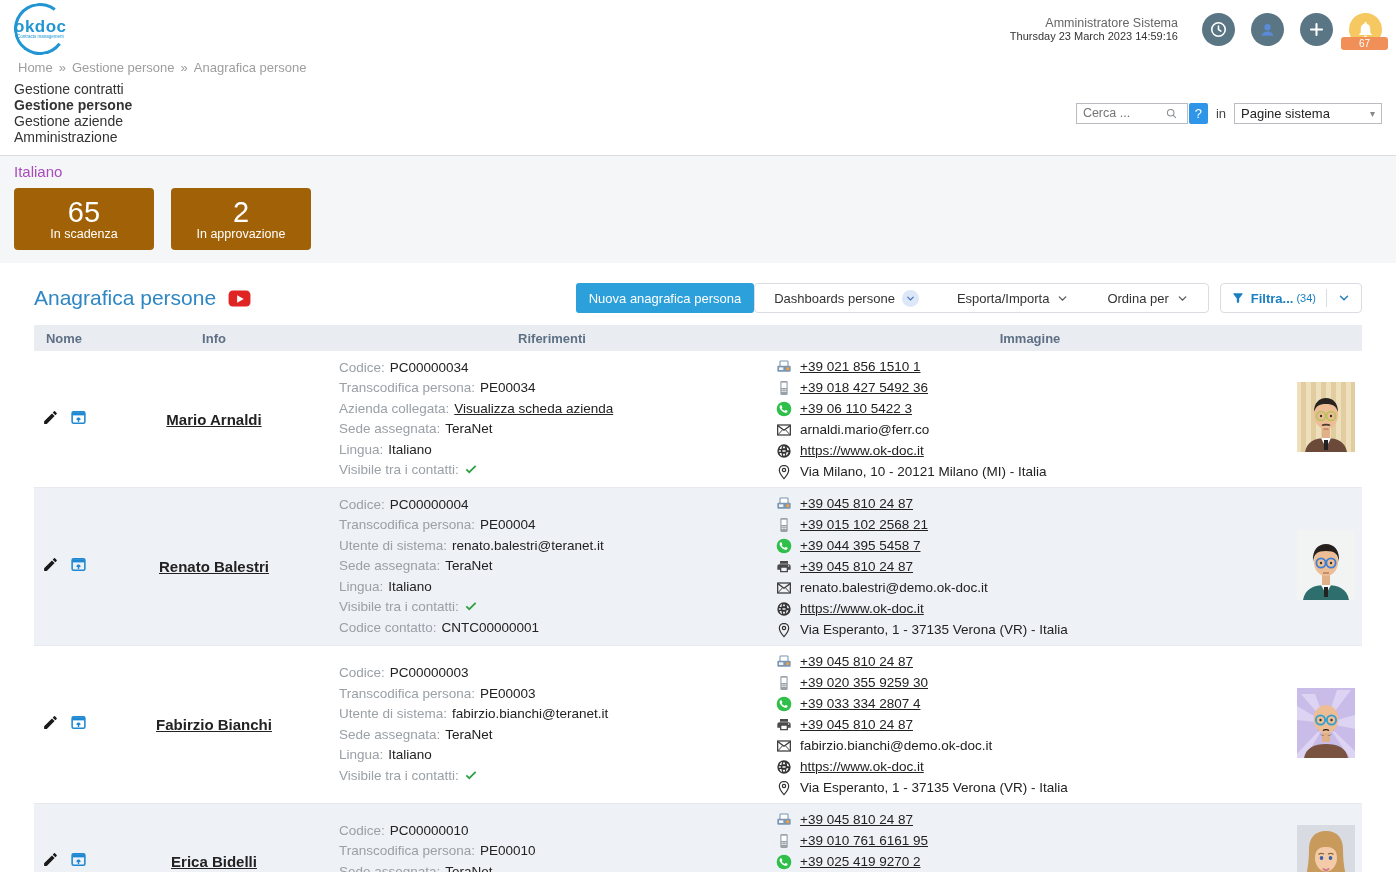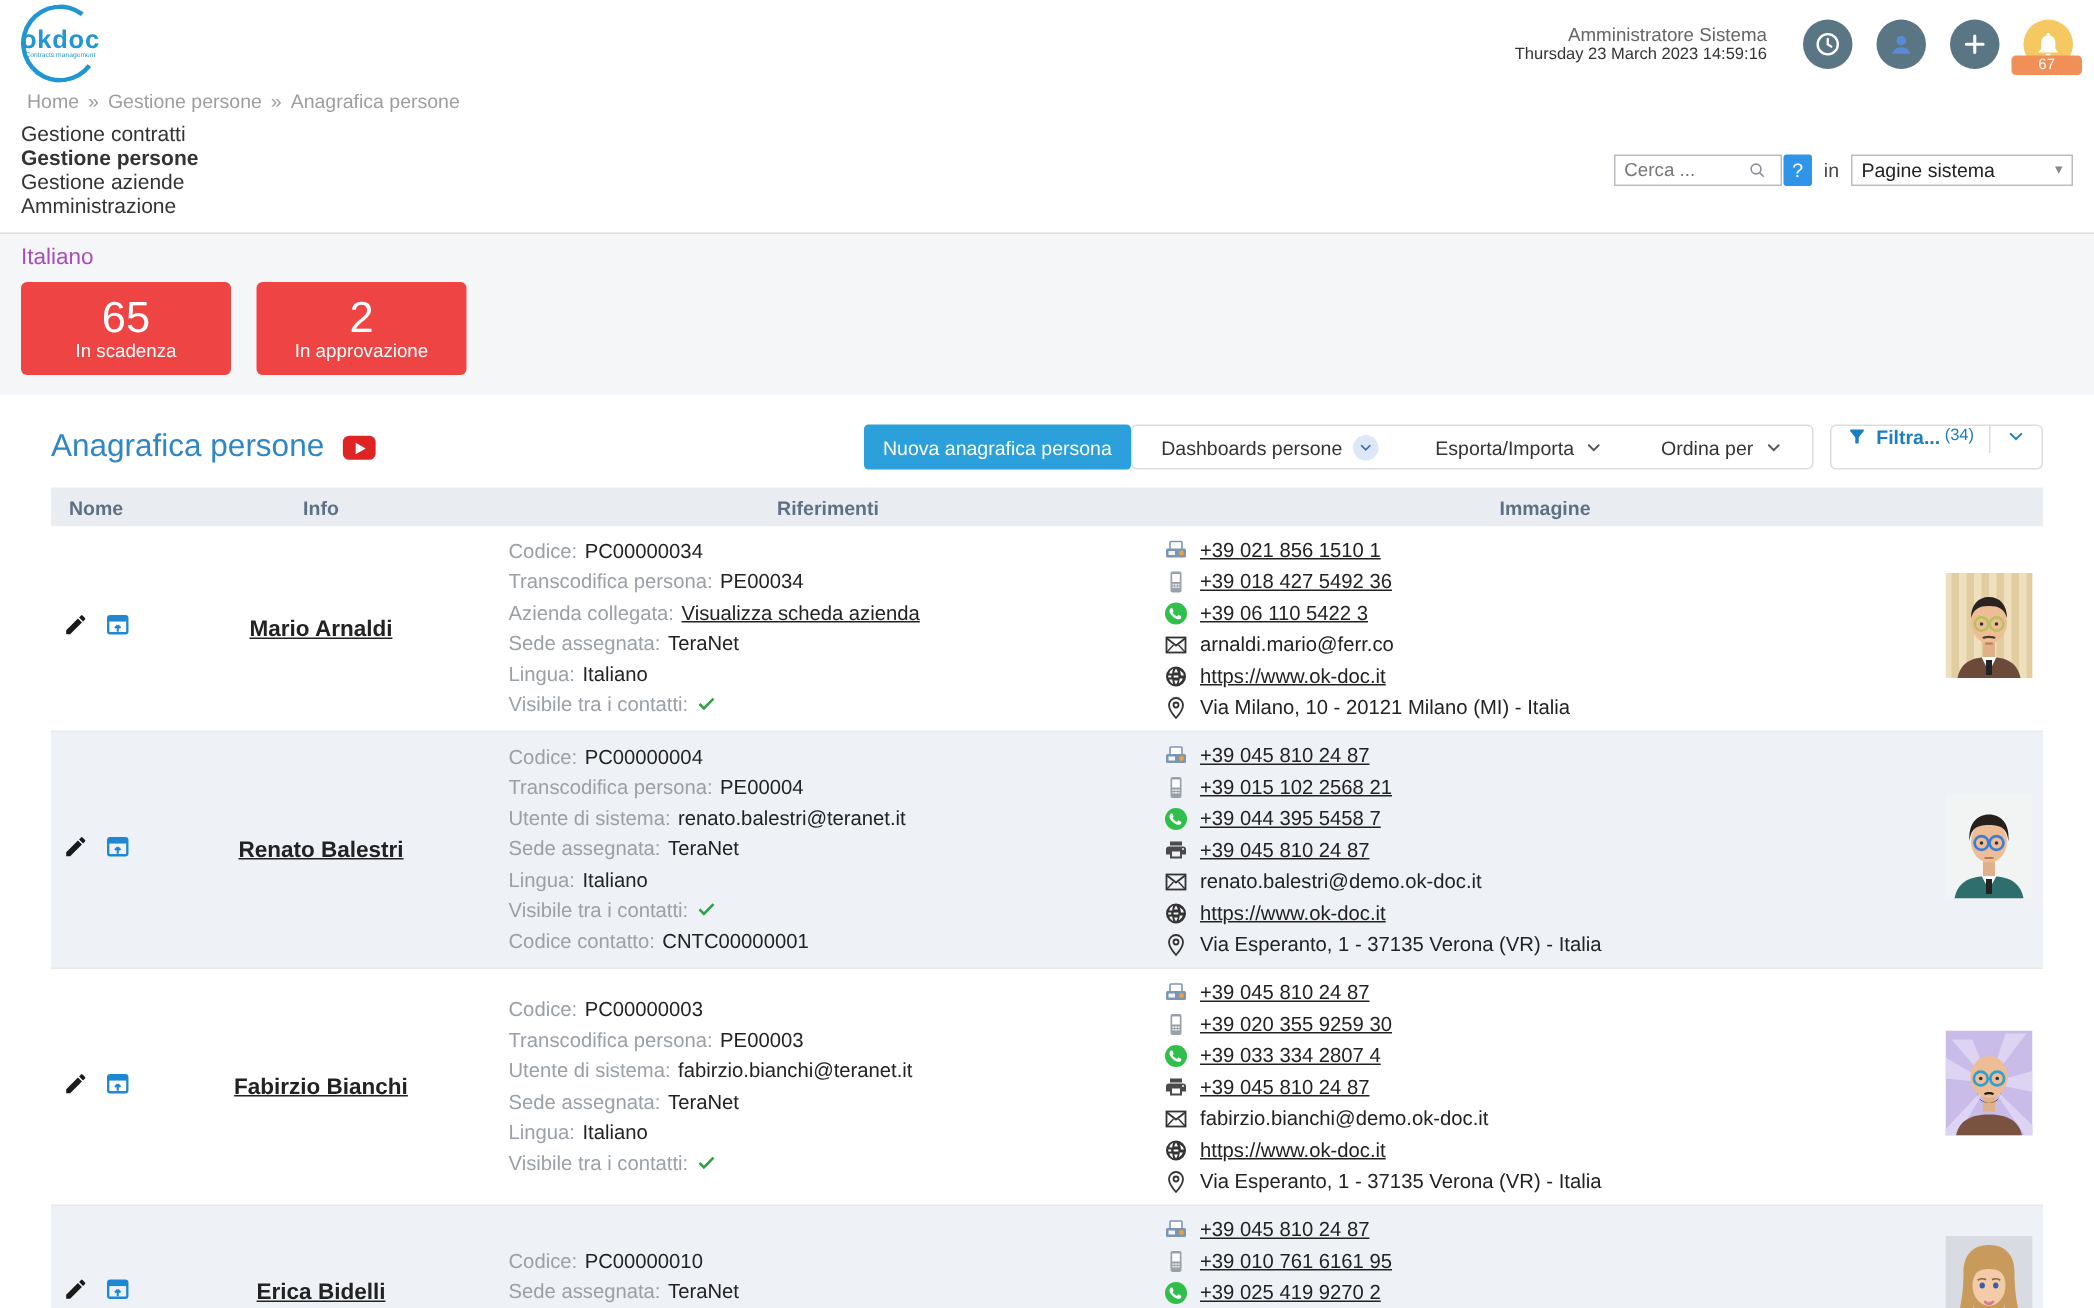--- a/index.html
+++ b/index.html
@@ -40,40 +40,40 @@
     display:flex; align-items:center; justify-content:center; border-radius:2px; margin-left:1px; cursor:pointer; }
   .in-label { font-size:13px; color:#444; margin:0 8px; }
   .scope-select { width:148px; height:21px; border:1px solid #b9bdc2; background:#fff; font-size:13px;
     color:#222; display:flex; align-items:center; padding:0 6px; justify-content:space-between; cursor:pointer; }
   .scope-select .arrow { color:#888; font-size:10px; }
 
   
   .contracts { background:#f5f6f8; padding:7px 14px 13px; }
   .contracts-title { color:#a94bbd; font-size:15px; margin-bottom:8px; }
   .tiles { display:flex; gap:17px; }
-  .tile { background:#ef4444; color:#fff; border-radius:4px; min-width:140px; height:62px;
+  .tile { background:#a16207; color:#fff; border-radius:4px; min-width:140px; height:62px;
     display:flex; flex-direction:column; align-items:center; justify-content:center; padding:0 24px; cursor:pointer; }
   .tile-value { font-size:29px; font-weight:300; line-height:30px; }
   .tile-label { font-size:12.5px; }
 
   
   .content { padding:0 34px; }
   .title-row { display:flex; align-items:center; margin-top:20px; margin-bottom:12px; }
   .page-title { font-size:21px; color:#2e86c4; font-weight:500; }
   .yt { width:27px; height:19px; margin-left:10px; cursor:pointer; }
   .toolbar { margin-left:auto; display:flex; align-items:stretch; }
   .btn-primary { background:#2ba0da; color:#fff; font-size:13px; border:none; border-radius:3px;
     padding:0 13px; height:30px; cursor:pointer; font-family:"Liberation Sans",sans-serif; }
   .menu-group { display:flex; border:1px solid #d9dde2; border-radius:4px; background:#fff; height:30px; }
   .menu-item { display:flex; align-items:center; gap:7px; padding:0 19px; font-size:13px; color:#333; cursor:pointer; }
   .menu-item svg { width:13px; height:13px; color:#555; }
   .chev-circle { width:17px; height:17px; border-radius:50%; background:#dce8f8;
     display:flex; align-items:center; justify-content:center; }
   .chev-circle svg { width:11px; height:11px; color:#3d6eb5; }
-  .filter-btn { margin-left:11px; display:flex; border:1px solid #d9dde2;
+  .filter-btn { margin-left:11px; display:flex; align-items:center; border:1px solid #d9dde2;
     border-radius:4px; background:#fff; height:30px; padding:0 10px; cursor:pointer; }
   .filter-btn svg.funnel { width:14px; height:14px; }
   .filter-label { color:#1a7fc1; font-size:13px; font-weight:bold; margin-left:6px; }
   .filter-count { color:#1a7fc1; font-size:11px; margin-left:3px; }
   .filter-sep { width:1px; height:18px; background:#d9dde2; margin:0 10px; }
   .filter-btn svg.chev { width:14px; height:14px; color:#1a7fc1; }
 
   
   .thead { display:grid; grid-template-columns:60px 240px 436px 520px 1fr;
     background:#e9edf2; height:26px; align-items:center; }
@@ -588,20 +588,21 @@
             </svg></span>
           <span><svg viewBox="0 0 24 24">
               <rect x="3" y="4" width="18" height="16" rx="2" fill="none" stroke="#1e88d2" stroke-width="2.2"></rect>
               <rect x="3.5" y="4.5" width="17" height="4.5" fill="#1e88d2"></rect>
               <path d="M12 18.5v-6m0 0l-2.6 2.6M12 12.5l2.6 2.6" stroke="#1e88d2" stroke-width="2" fill="none"></path>
             </svg></span>
         </div>
         <div class="name-cell">Erica Bidelli</div>
         <div class="info-cell">
           <div class="info-line"><span class="lbl">Codice:</span><span>PC00000010</span></div>
+          <div class="info-line"><span class="lbl">Transcodifica persona:</span><span>PE00010</span></div>
           <div class="info-line"><span class="lbl">Sede assegnata:</span><span>TeraNet</span></div>
           <div class="info-line"><span class="lbl">Lingua:</span><span>Italiano</span></div>
         </div>
         <div class="refs-cell">
           <div class="ref-line">
             <span class="ricon">
               <svg viewBox="0 0 24 24">
                 <rect x="6" y="3" width="12" height="9" rx="1" fill="#fff" stroke="#7b96b3" stroke-width="1.6"></rect>
                 <rect x="2" y="10" width="20" height="9" rx="1.5" fill="#7b96b3"></rect>
                 <rect x="4.5" y="12.5" width="6.5" height="4" fill="#fff" opacity="0.9"></rect>

